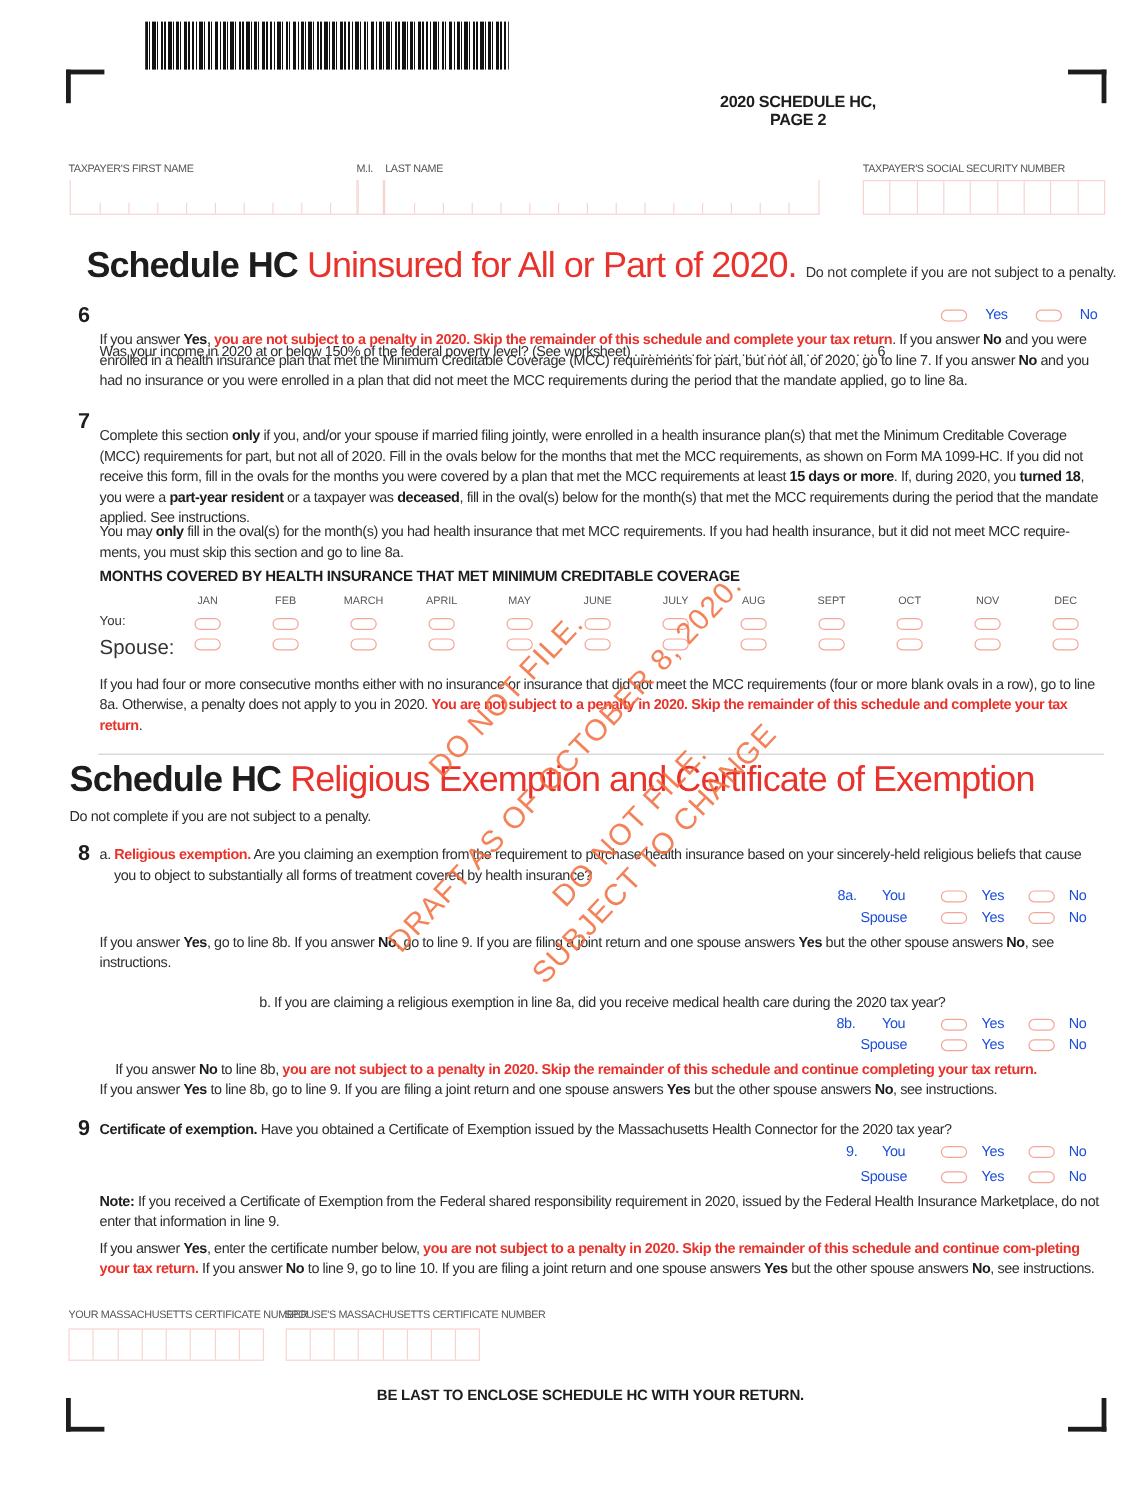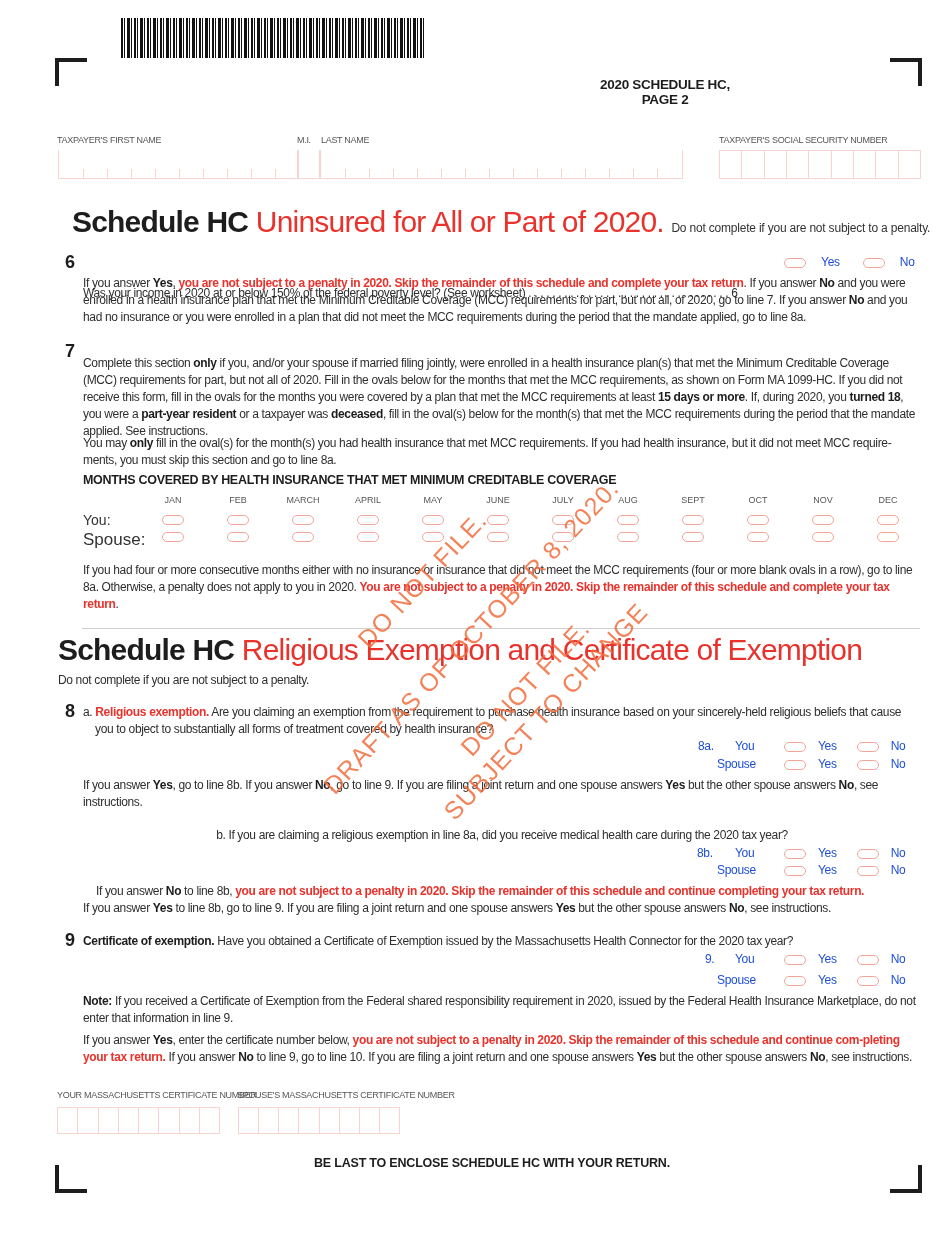--- a/index.html
+++ b/index.html
@@ -126,21 +126,21 @@
 <div class="month" style="left:343px;top:495px;">APRIL</div>
 <div class="month" style="left:408px;top:495px;">MAY</div>
 <div class="month" style="left:473px;top:495px;">JUNE</div>
 <div class="month" style="left:538px;top:495px;">JULY</div>
 <div class="month" style="left:603px;top:495px;">AUG</div>
 <div class="month" style="left:668px;top:495px;">SEPT</div>
 <div class="month" style="left:733px;top:495px;">OCT</div>
 <div class="month" style="left:798px;top:495px;">NOV</div>
 <div class="month" style="left:863px;top:495px;">DEC</div>
 
-<div class="abs" style="left:83px;top:512px;font-size:14px;color:#333;">You:</div>
+<div class="abs" style="left:83px;top:512px;font-size:11px;color:#333;">You:</div>
 <div class="abs" style="left:83px;top:530px;font-size:17px;color:#333;">Spouse:</div>
 
 <div class="moval" style="left:162px;top:515px;"></div>
 <div class="moval" style="left:227px;top:515px;"></div>
 <div class="moval" style="left:292px;top:515px;"></div>
 <div class="moval" style="left:357px;top:515px;"></div>
 <div class="moval" style="left:422px;top:515px;"></div>
 <div class="moval" style="left:487px;top:515px;"></div>
 <div class="moval" style="left:552px;top:515px;"></div>
 <div class="moval" style="left:617px;top:515px;"></div>

